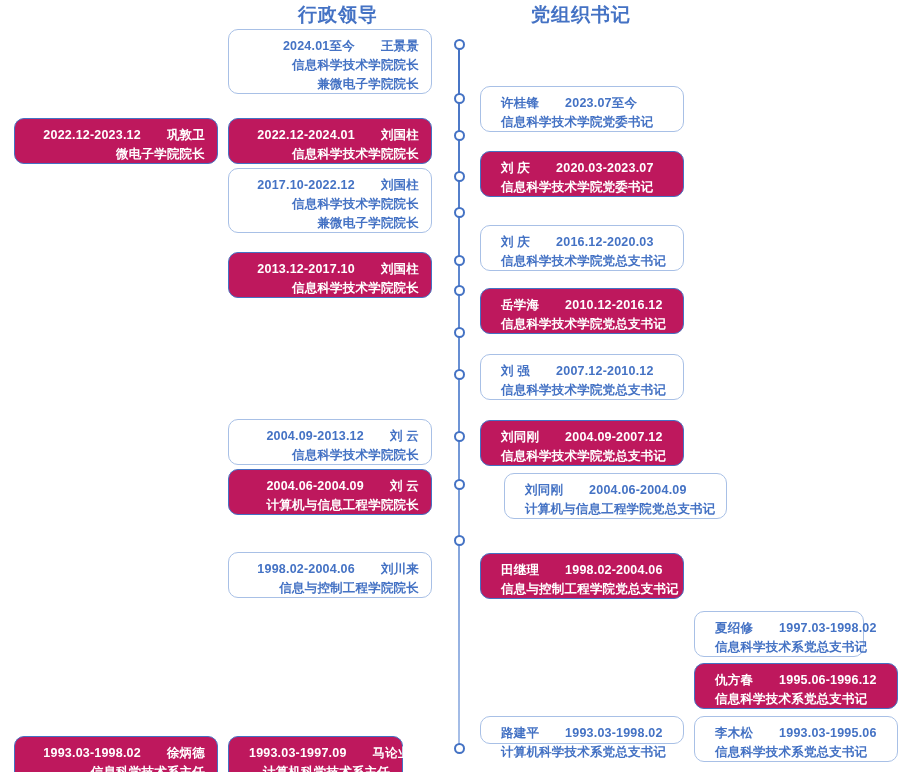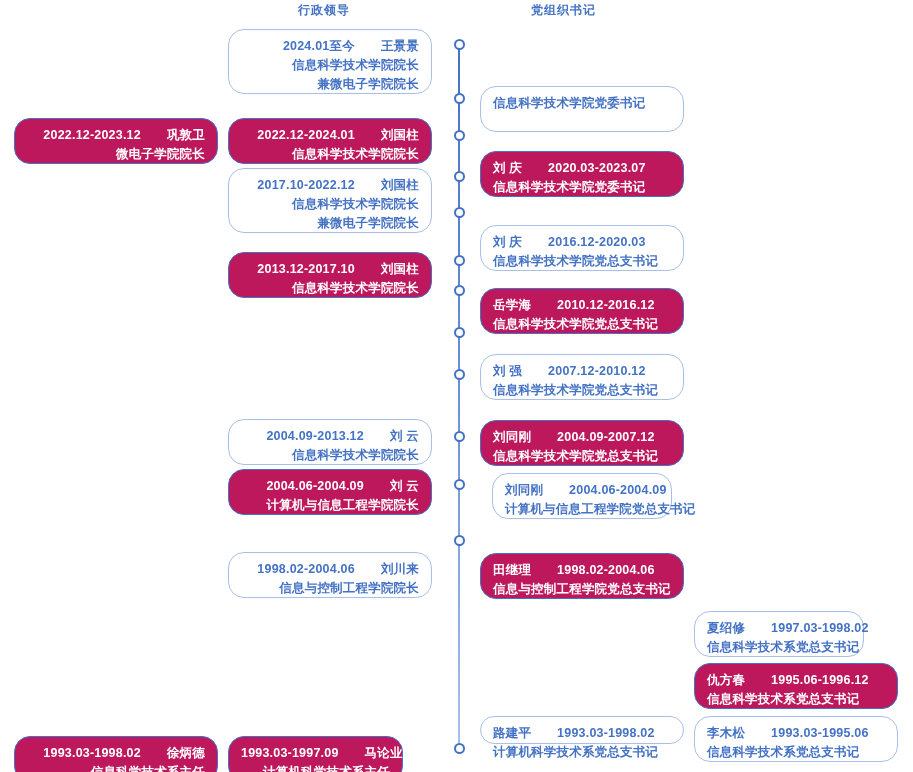--- a/index.html
+++ b/index.html
@@ -9,21 +9,21 @@
     font-family:"Liberation Sans","DejaVu Sans",sans-serif;
     position:relative;
     overflow:hidden;
     color:#4472c4;
   }
   #stage{position:absolute;left:0;top:0;width:913px;height:772px;}
 
   
   .col-header{
     position:absolute;
-    font-size:12px;
+    font-size:19px;
     font-weight:700;
     color:#4472c4;
     letter-spacing:1px;
     white-space:nowrap;
   }
 
   
   .axis-line{
     position:absolute;
     left:458px;
@@ -40,22 +40,22 @@
     border:2px solid #4472c4;
     border-radius:50%;
     background:#ffffff;
     box-sizing:border-box;
   }
 
   
   .card{
     position:absolute;
     box-sizing:border-box;
-    border-radius:16px;
-    padding:7px 12px 8px 12px;
+    border-radius:10px;
+    padding:7px 12px 8px 20px;
     font-size:12.5px;
     font-weight:700;
     line-height:19px;
     letter-spacing:.2px;
   }
   .card.light{
     background:#ffffff;
     border:1px solid #a8c0e6;
     color:#4472c4;
   }
@@ -133,20 +133,21 @@
       </div>
       <div class="card light align-right" style="left: 228px; top: 552px; width: 204px; height: 46px;">
         <span class="l1"><span>1998.02-2004.06</span><span class="gap-wide"></span><span>刘川来</span></span>
         <span class="l2">信息与控制工程学院院长</span>
       </div>
       <div class="card solid align-right" style="left: 228px; top: 736px; width: 175px; height: 46px;">
         <span class="l1"><span>1993.03-1997.09</span><span class="gap-wide"></span><span>马论业</span></span>
         <span class="l2">计算机科学技术系主任</span>
       </div>
       <div class="card light align-left" style="left: 480px; top: 86px; width: 204px; height: 46px;">
+        <span class="l1"><span>许桂锋</span><span class="gap-wide"></span><span>2023.07至今</span></span>
         <span class="l2">信息科学技术学院党委书记</span>
       </div>
       <div class="card solid align-left" style="left: 480px; top: 151px; width: 204px; height: 46px;">
         <span class="l1"><span>刘 庆</span><span class="gap-wide"></span><span>2020.03-2023.07</span></span>
         <span class="l2">信息科学技术学院党委书记</span>
       </div>
       <div class="card light align-left" style="left: 480px; top: 225px; width: 204px; height: 46px;">
         <span class="l1"><span>刘 庆</span><span class="gap-wide"></span><span>2016.12-2020.03</span></span>
         <span class="l2">信息科学技术学院党总支书记</span>
       </div>
@@ -155,21 +156,21 @@
         <span class="l2">信息科学技术学院党总支书记</span>
       </div>
       <div class="card light align-left" style="left: 480px; top: 354px; width: 204px; height: 46px;">
         <span class="l1"><span>刘 强</span><span class="gap-wide"></span><span>2007.12-2010.12</span></span>
         <span class="l2">信息科学技术学院党总支书记</span>
       </div>
       <div class="card solid align-left" style="left: 480px; top: 420px; width: 204px; height: 46px;">
         <span class="l1"><span>刘同刚</span><span class="gap-wide"></span><span>2004.09-2007.12</span></span>
         <span class="l2">信息科学技术学院党总支书记</span>
       </div>
-      <div class="card light align-left" style="left: 492px; top: 473px; width: 180px; height: 46px;">
+      <div class="card light align-left" style="left: 504px; top: 473px; width: 223px; height: 46px;">
         <span class="l1"><span>刘同刚</span><span class="gap-wide"></span><span>2004.06-2004.09</span></span>
         <span class="l2">计算机与信息工程学院党总支书记</span>
       </div>
       <div class="card solid align-left" style="left: 480px; top: 553px; width: 204px; height: 46px;">
         <span class="l1"><span>田继理</span><span class="gap-wide"></span><span>1998.02-2004.06</span></span>
         <span class="l2">信息与控制工程学院党总支书记</span>
       </div>
       <div class="card light align-left" style="left: 480px; top: 716px; width: 204px; height: 28px;">
         <span class="l1"><span>路建平</span><span class="gap-wide"></span><span>1993.03-1998.02</span></span>
         <span class="l2">计算机科学技术系党总支书记</span>

